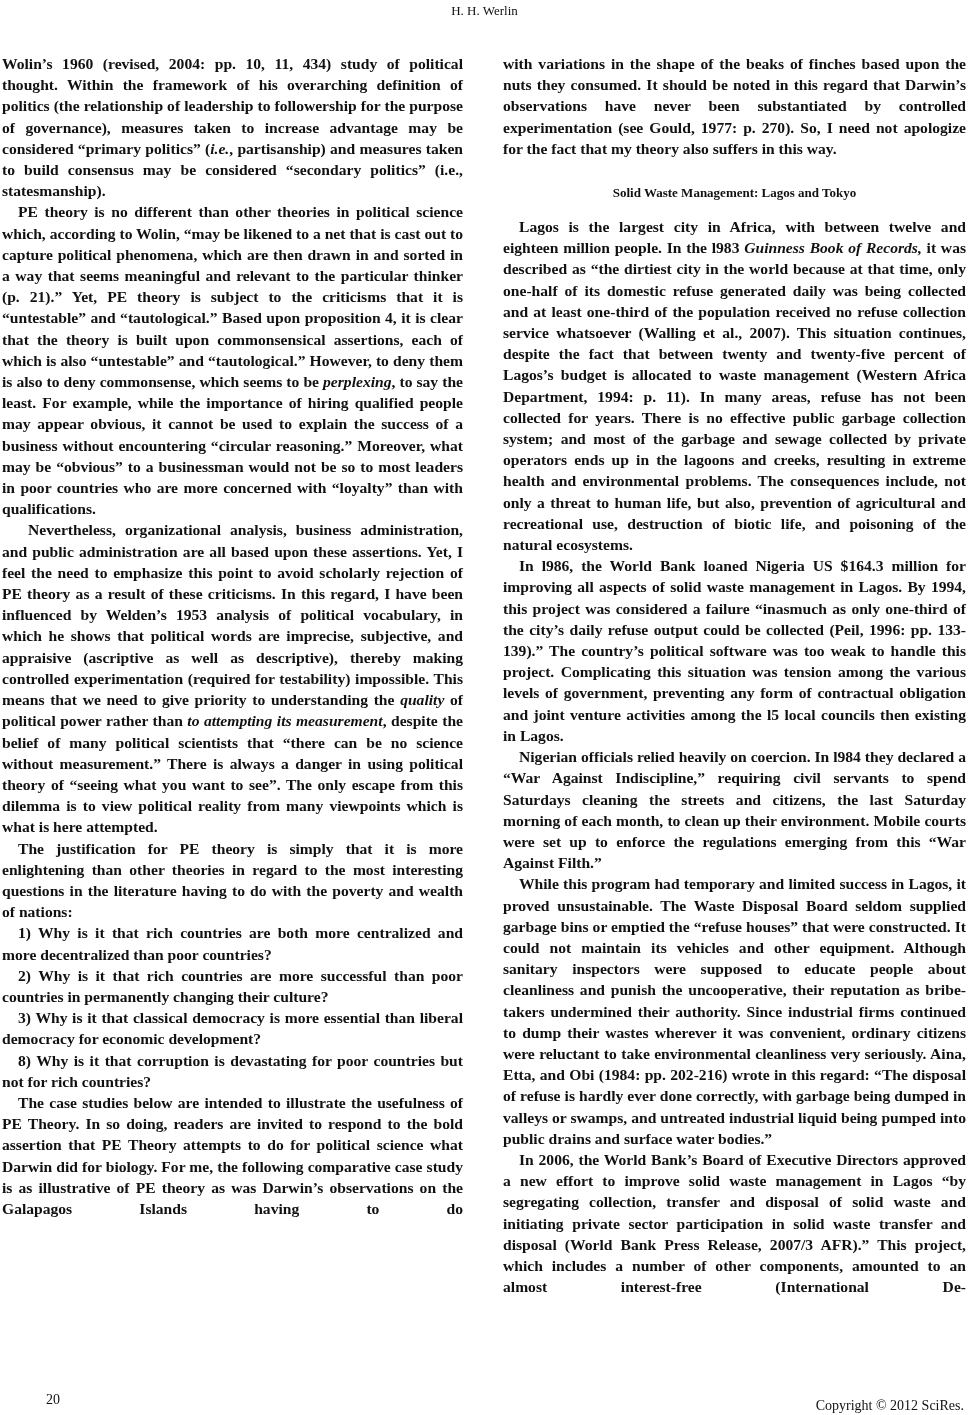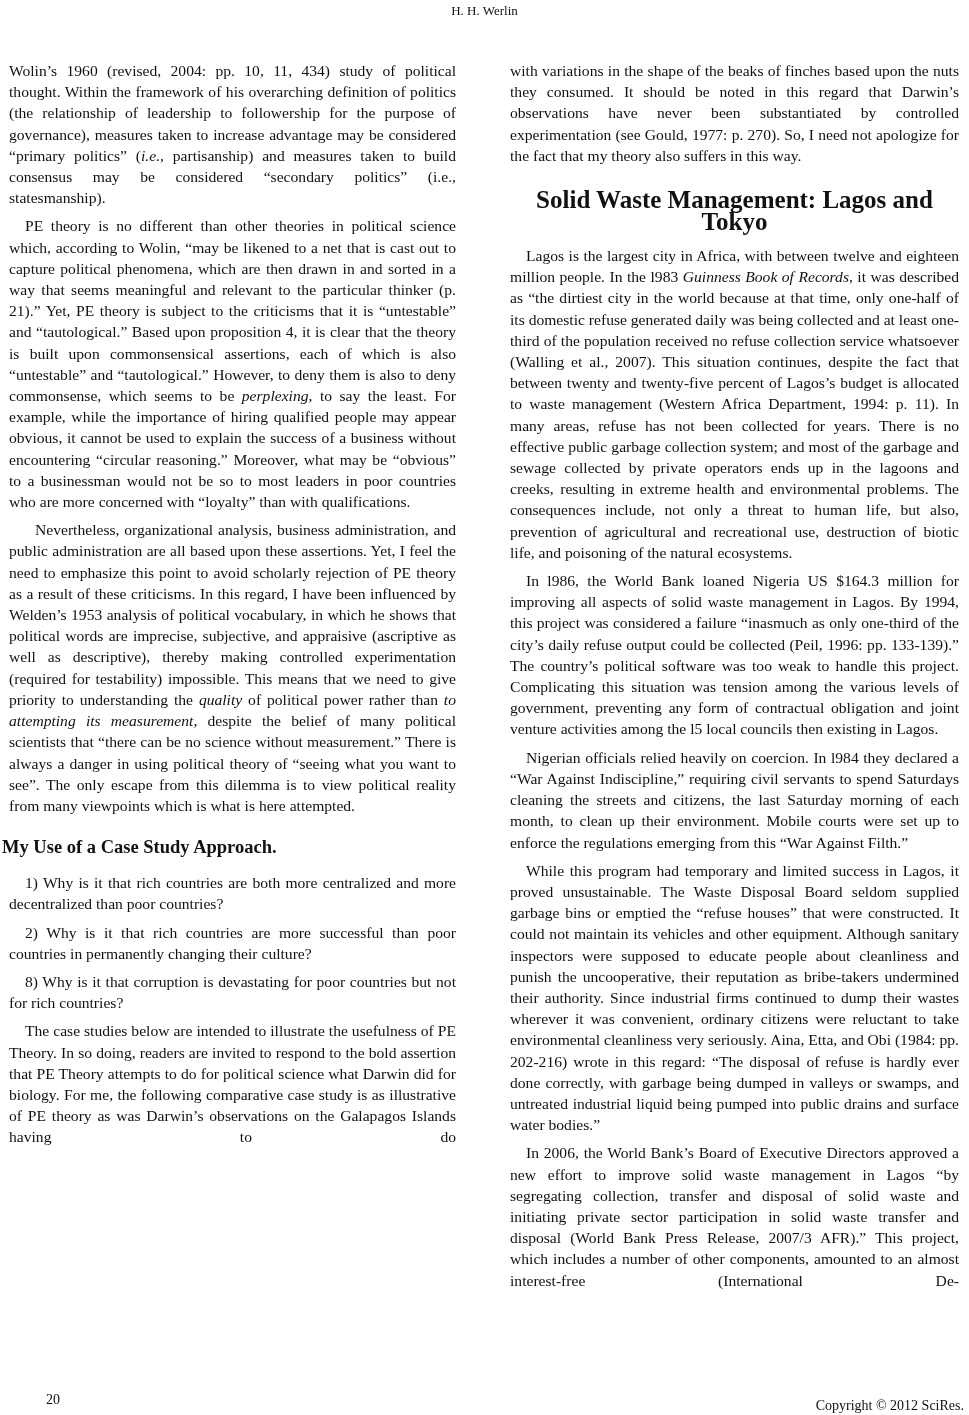--- a/index.html
+++ b/index.html
@@ -12,52 +12,53 @@
     position: absolute; top: 2px; left: 0; width: 969px;
     text-align: center; font-size: 13px; line-height: 18px;
   }
   .col {
     position: absolute; top: 53px;
     font-size: 15.6px; line-height: 21.2px;
     text-align: justify; hyphens: none;
   }
   .col.left { left: 2px; width: 461px; }
   .col.right { left: 503px; width: 463px; }
-  .col p { margin: 7px; text-indent: 16px; }
+  .col p { margin: 0; text-indent: 16px; font-weight: bold; }
   .col p.noindent { text-indent: 0; }
   .col p.wide-indent { text-indent: 26px; }
   .col p.justify-all { text-align-last: justify; }
   .col h2.sec-left {
     margin: 20px 0 14px 0; font-size: 18.5px; font-weight: bold; line-height: 22px;
     text-align: left;
   }
   .col h2.sec-center {
-    margin: 23px 0 12px 0; font-size: 25px; font-weight: bold; line-height: 22px;
+    margin: 23px 0 12px 0; font-size: 13px; font-weight: bold; line-height: 22px;
     text-align: center;
   }
   .page-number {
     position: absolute; left: 2px; top: 1392px; font-size: 14px; line-height: 16px; margin-left: 44px;
   }
   .copyright {
     position: absolute; right: 5px; top: 1398px; font-size: 14px; line-height: 16px;
   }
   em { font-style: italic; }
 </style>
 </head>
 <body>
 
 <div class="running-head">H. H. Werlin</div>
 
 <div class="col left">
   <p class="noindent"><span>Wolin’s 1960 (revised, 2004: pp. 10, 11, 434) study of political thought. Within the framework of his overarching definition of politics (the relationship of leadership to followership for the purpose of governance), measures taken to increase advantage may be considered “primary politics” (</span><em>i.e.</em><span>, partisanship) and measures taken to build consensus may be considered “secondary politics” (i.e., statesmanship).</span></p>
   <p><span>PE theory is no different than other theories in political science which, according to Wolin, “may be likened to a net that is cast out to capture political phenomena, which are then drawn in and sorted in a way that seems meaningful and relevant to the particular thinker (p. 21).” Yet, PE theory is subject to the criticisms that it is “untestable” and “tautological.” Based upon proposition 4, it is clear that the theory is built upon commonsensical assertions, each of which is also “untestable” and “tautological.” However, to deny them is also to deny commonsense, which seems to be </span><em>perplexing</em><span>, to say the least. For example, while the importance of hiring qualified people may appear obvious, it cannot be used to explain the success of a business without encountering “circular reasoning.” Moreover, what may be “obvious” to a businessman would not be so to most leaders in poor countries who are more concerned with “loyalty” than with qualifications.</span></p>
   <p class="wide-indent"><span>Nevertheless, organizational analysis, business administration, and public administration are all based upon these assertions. Yet, I feel the need to emphasize this point to avoid scholarly rejection of PE theory as a result of these criticisms. In this regard, I have been influenced by Welden’s 1953 analysis of political vocabulary, in which he shows that political words are imprecise, subjective, and appraisive (ascriptive as well as descriptive), thereby making controlled experimentation (required for testability) impossible. This means that we need to give priority to understanding the </span><em>quality</em><span> of political power rather than </span><em>to attempting its measurement</em><span>, despite the belief of many political scientists that “there can be no science without measurement.” There is always a danger in using political theory of “seeing what you want to see”. The only escape from this dilemma is to view political reality from many viewpoints which is what is here attempted.</span></p>
-  <h2 class="sec-left">My Use of a Case Study Approach.</h2>
+  <p>The justification for PE theory is simply that it is more enlightening than other theories in regard to the most interesting questions in the literature having to do with the poverty and wealth of nations:</p>
   <p>1) Why is it that rich countries are both more centralized and more decentralized than poor countries?</p>
   <p>2) Why is it that rich countries are more successful than poor countries in permanently changing their culture?</p>
+  <p>3) Why is it that classical democracy is more essential than liberal democracy for economic development?</p>
   <p>8) Why is it that corruption is devastating for poor countries but not for rich countries?</p>
   <p class="justify-all">The case studies below are intended to illustrate the usefulness of PE Theory. In so doing, readers are invited to respond to the bold assertion that PE Theory attempts to do for political science what Darwin did for biology. For me, the following comparative case study is as illustrative of PE theory as was Darwin’s observations on the Galapagos Islands having to do</p>
 </div>
 
 <div class="col right">
   <p class="noindent">with variations in the shape of the beaks of finches based upon the nuts they consumed. It should be noted in this regard that Darwin’s observations have never been substantiated by controlled experimentation (see Gould, 1977: p. 270). So, I need not apologize for the fact that my theory also suffers in this way.</p>
   <h2 class="sec-center">Solid Waste Management: Lagos and Tokyo</h2>
   <p><span>Lagos is the largest city in Africa, with between twelve and eighteen million people. In the l983 </span><em>Guinness Book of Records,</em><span> it was described as “the dirtiest city in the world because at that time, only one-half of its domestic refuse generated daily was being collected and at least one-third of the population received no refuse collection service whatsoever (Walling et al., 2007). This situation continues, despite the fact that between twenty and twenty-five percent of Lagos’s budget is allocated to waste management (Western Africa Department, 1994: p. 11). In many areas, refuse has not been collected for years. There is no effective public garbage collection system; and most of the garbage and sewage collected by private operators ends up in the lagoons and creeks, resulting in extreme health and environmental problems. The consequences include, not only a threat to human life, but also, prevention of agricultural and recreational use, destruction of biotic life, and poisoning of the natural ecosystems.</span></p>
   <p>In l986, the World Bank loaned Nigeria US $164.3 million for improving all aspects of solid waste management in Lagos. By 1994, this project was considered a failure “inasmuch as only one-third of the city’s daily refuse output could be collected (Peil, 1996: pp. 133-139).” The country’s political software was too weak to handle this project. Complicating this situation was tension among the various levels of government, preventing any form of contractual obligation and joint venture activities among the l5 local councils then existing in Lagos.</p>
   <p>Nigerian officials relied heavily on coercion. In l984 they declared a “War Against Indiscipline,” requiring civil servants to spend Saturdays cleaning the streets and citizens, the last Saturday morning of each month, to clean up their environment. Mobile courts were set up to enforce the regulations emerging from this “War Against Filth.”</p>

